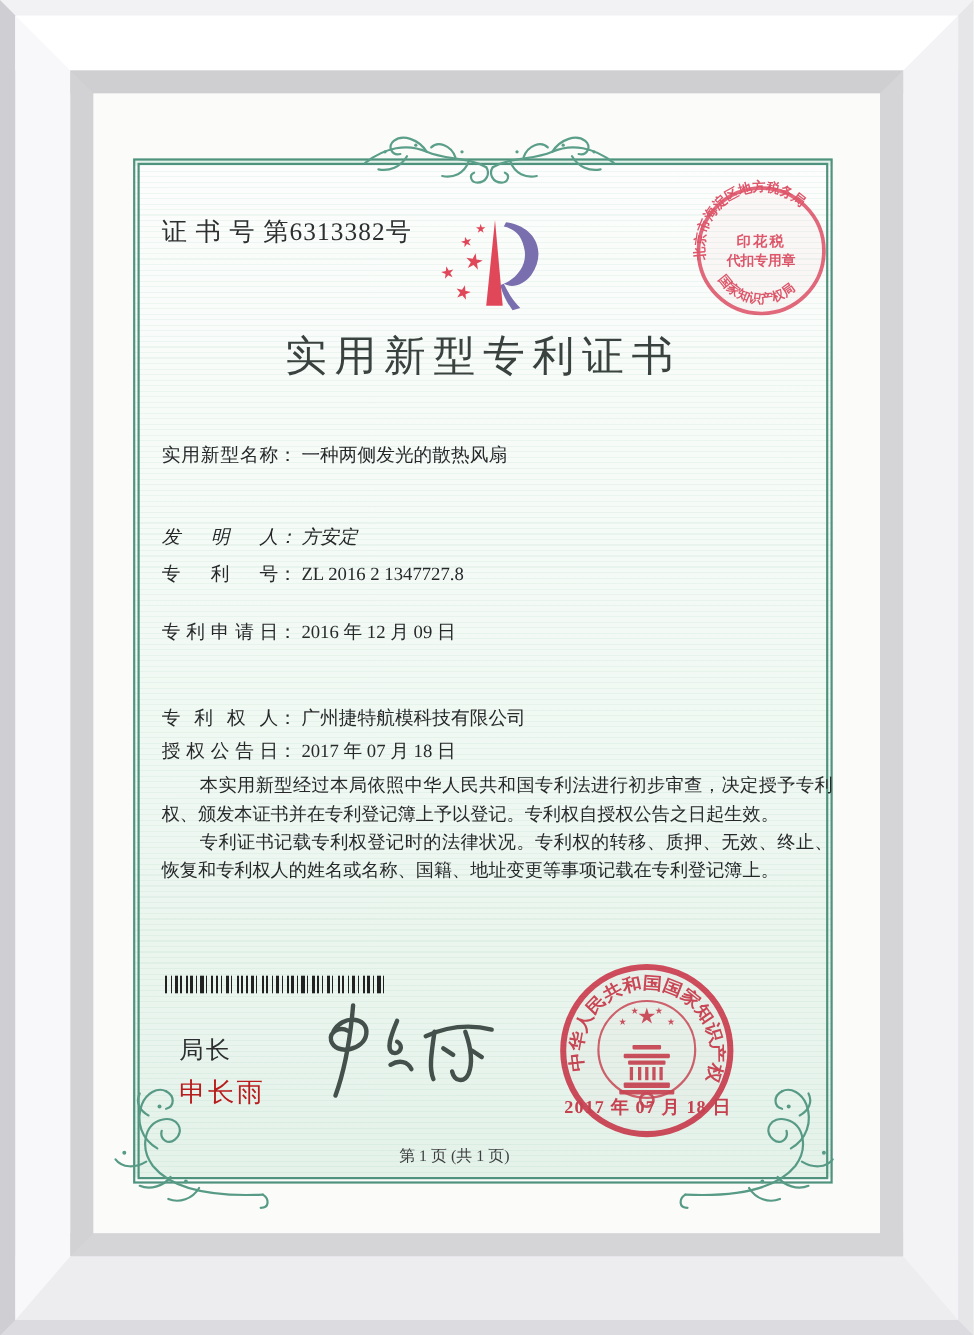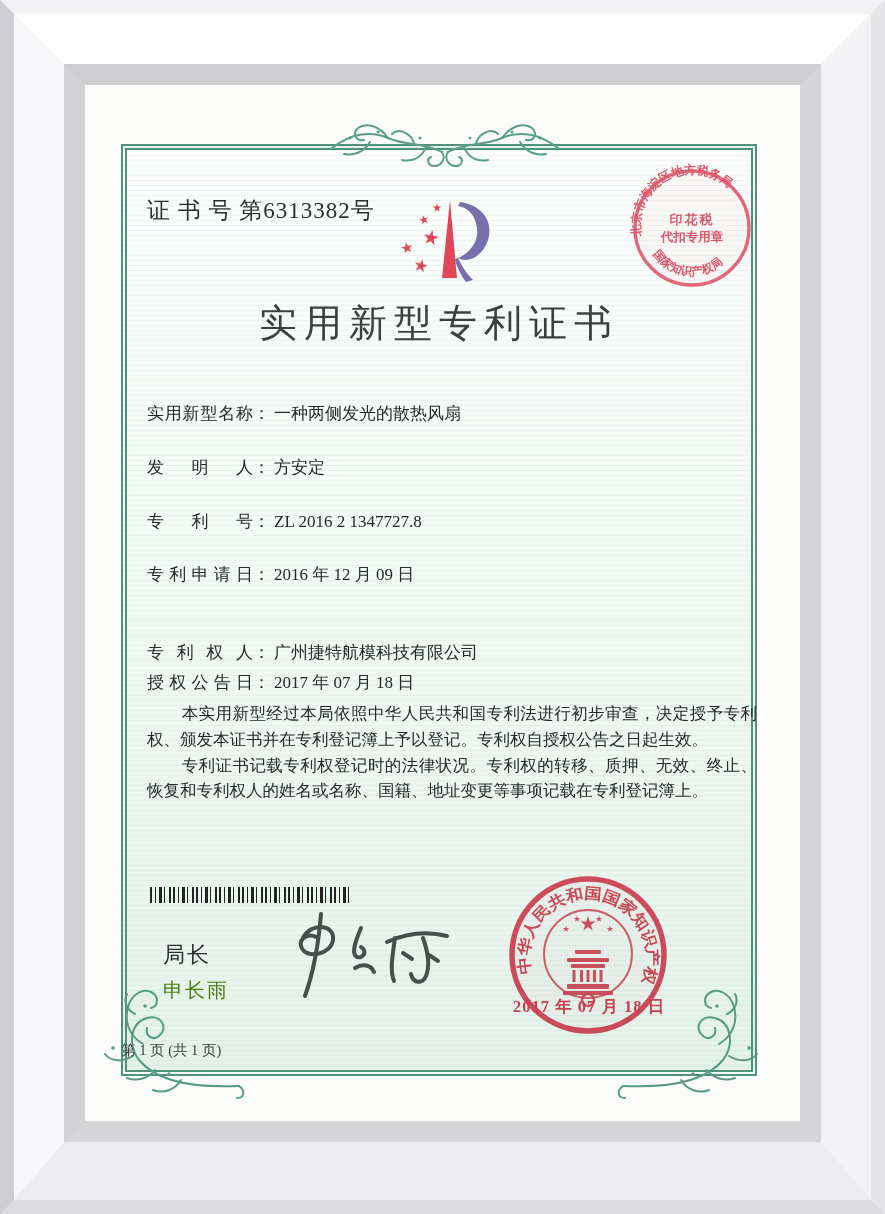--- a/index.html
+++ b/index.html
@@ -39,27 +39,27 @@
   .barcode{left:65px;top:802px;width:202px;height:16px;
      background:
       repeating-linear-gradient(90deg,
         #222 0 2px, transparent 2px 5px,
         #222 5px 6px, transparent 6px 9px,
         #222 9px 12px, transparent 12px 14px,
         #222 14px 15px, transparent 15px 19px,
         #222 19px 21px, transparent 21px 23px);}
 
   .signer-title{left:78px;top:855px;font-size:22px;color:#2c2e2f;letter-spacing:2px;}
-  .signer-name{left:78px;top:892px;font-size:20px;color:#4d7c0f;letter-spacing:2px;}
+  .signer-name{left:78px;top:892px;font-size:24px;color:#b91c1c;letter-spacing:2px;}
 
   .seal-date{left:428px;top:911px;font-size:16.5px;color:#c6414f;letter-spacing:1px;
        font-weight:bold;white-space:nowrap;}
 
-  .footer-page{left:36px;top:956px;width:520px;
-       font-size:14.5px;color:#3c3e3f;}
+  .footer-page{left:36px;top:956px;width:520px;text-align:center;
+       font-size:14.5px;color:#3c3e3f;padding-left:32px;}
 
   svg{display:block;}
   .stamp,.bigseal{mix-blend-mode:multiply;}
   .orn{pointer-events:none;}
 </style>
 </head>
 <body>
 
 <div class="abs bevel1"></div>
 <div class="abs bevel2"></div>
@@ -134,21 +134,21 @@
     </text>
     <text x="70" y="66" text-anchor="middle" font-size="13" fill="#e4576c" font-weight="bold" letter-spacing="2">印花税</text>
     <text x="70" y="83" text-anchor="middle" font-size="12.5" fill="#e4576c" font-weight="bold">代扣专用章</text>
   </svg>
 
   <div class="abs field-row" style="top:317px;">
     <span class="f-label">实用新型名称</span><span class="f-colon">：</span><span>一种两侧发光的散热风扇</span>
   </div>
 
   <div class="abs cert-title">实用新型专利证书</div>
-  <div class="abs field-row" style="top:371px;">
+  <div class="abs field-row" style="top:392px;font-style:italic;">
     <span class="f-label">发明人</span><span class="f-colon">：</span><span>方安定</span>
   </div>
   <div class="abs field-row" style="top:425px;">
     <span class="f-label">专利号</span><span class="f-colon">：</span><span>ZL 2016 2 1347727.8</span>
   </div>
   <div class="abs field-row" style="top:478px;">
     <span class="f-label">专利申请日</span><span class="f-colon">：</span><span>2016 年 12 月 09 日</span>
   </div>
   <div class="abs field-row" style="top:556px;">
     <span class="f-label">专利权人</span><span class="f-colon">：</span><span>广州捷特航模科技有限公司</span>

